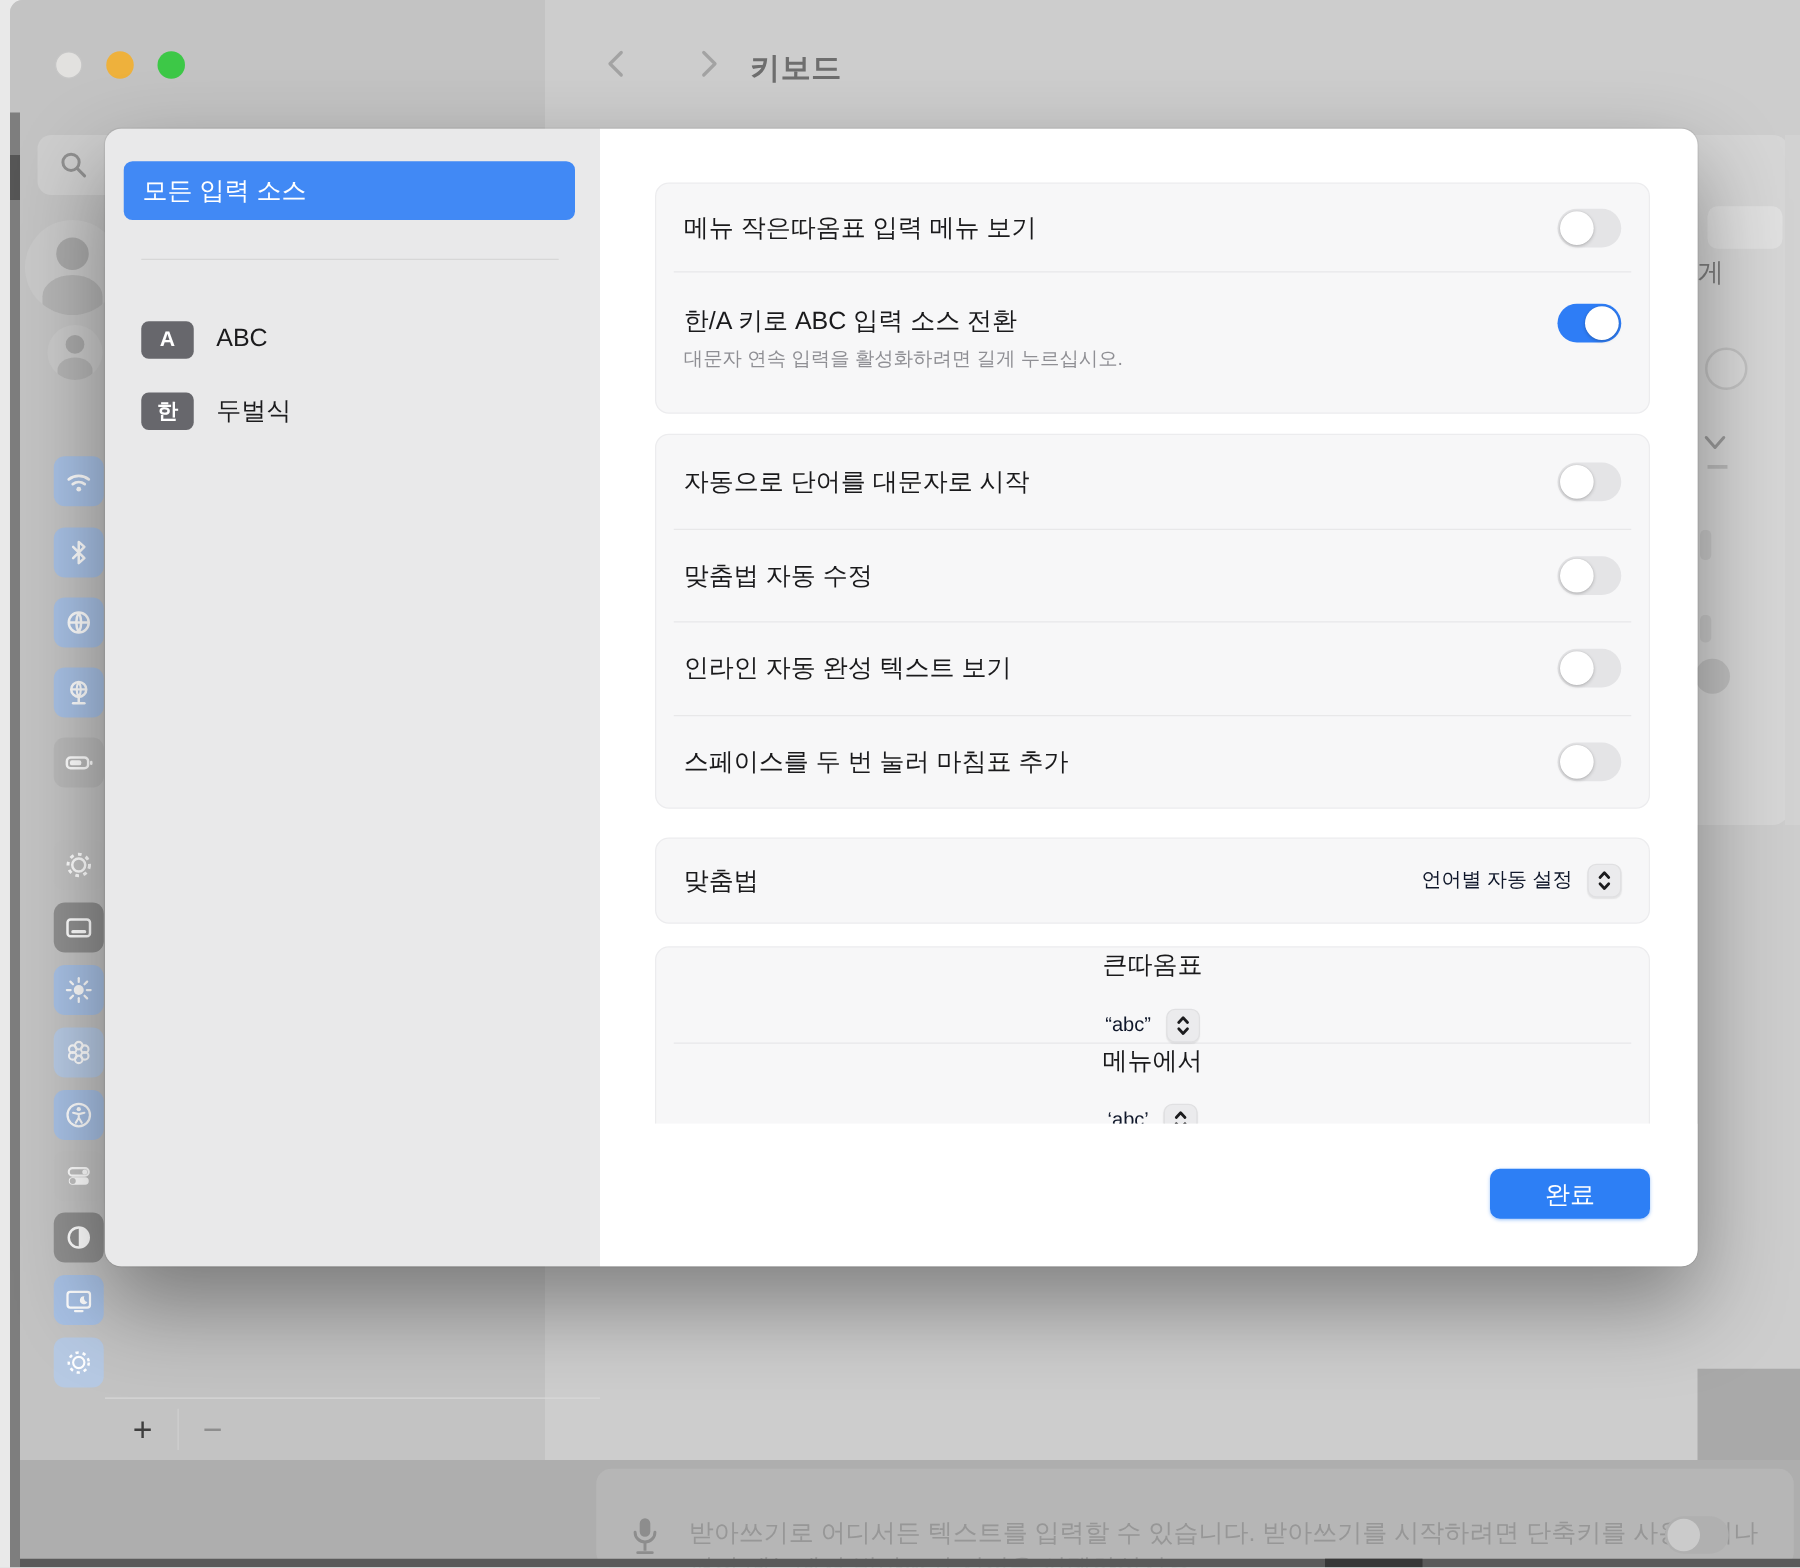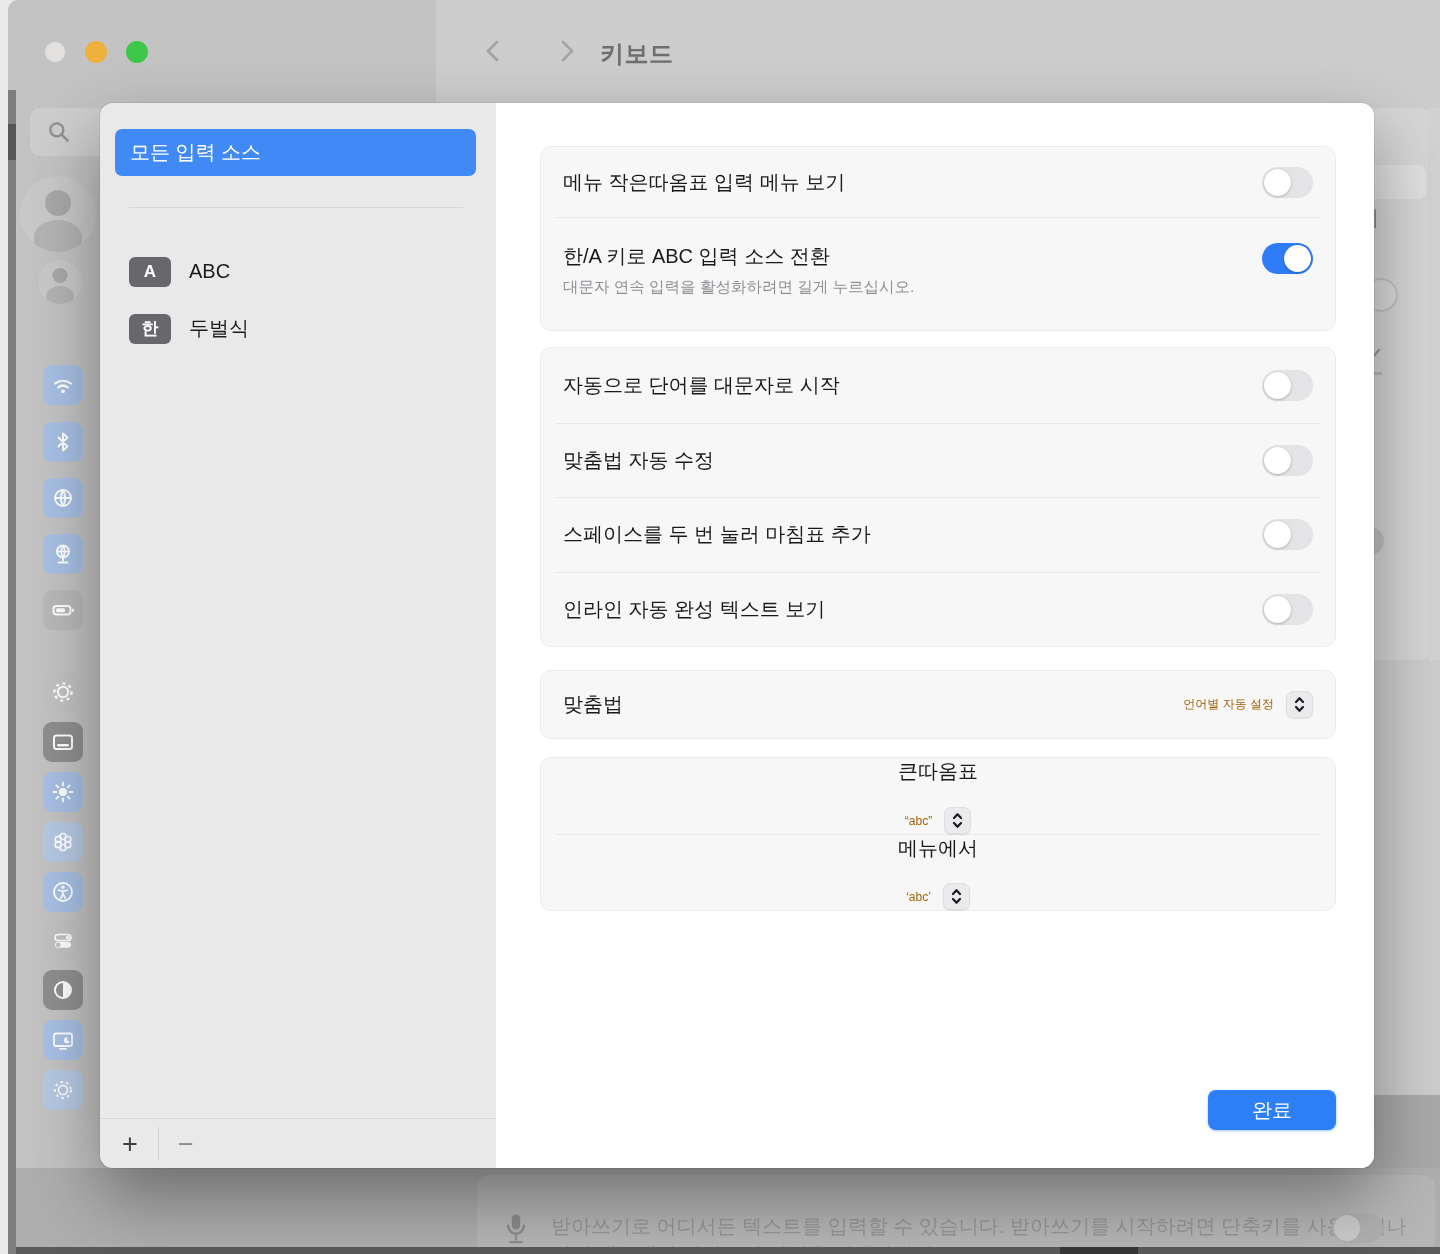--- a/index.html
+++ b/index.html
@@ -65,22 +65,22 @@
   .dict-card{position:absolute;left:469px;top:7px;width:958px;height:79px;border-radius:12px;background:#b6b6b6;}
   .dict-card svg.mic{position:absolute;left:26px;top:38px;}
   .dict-l1{position:absolute;left:74px;top:38px;font-size:20px;color:#979797;white-space:nowrap;}
   .dict-l2{position:absolute;left:74px;top:66px;font-size:20px;color:#979797;white-space:nowrap;}
   .dict-toggle{position:absolute;right:52px;top:38px;width:51px;height:30px;border-radius:15px;background:#b0b0b0;}
   .dict-toggle .knob{position:absolute;left:2px;top:2px;width:26px;height:26px;border-radius:50%;background:#cbcbcb;}
   .dock-strip{position:absolute;left:0;top:79px;width:1440px;height:7px;background:#5a5a5a;}
   .dock-strip .dk2{position:absolute;left:1052px;top:0;width:78px;height:7px;background:#373737;}
 
   
-  .sheet{position:absolute;left:84px;top:103px;width:1274px;height:1065px;display:flex;
-    border-radius:13px;box-shadow:0 30px 70px rgba(0,0,0,.38),0 0 0 1px rgba(0,0,0,.06);margin-left:16px;}
+  .sheet{position:absolute;left:84px;top:103px;width:1274px;height:910px;display:flex;
+    border-radius:13px;box-shadow:0 30px 70px rgba(0,0,0,.38),0 0 0 1px rgba(0,0,0,.06);}
   .sheet-side{position:relative;width:396px;background:#e9e9ea;border-radius:13px 0 0 13px;flex:none;}
   .sel-pill{position:absolute;left:15px;right:20px;top:26px;height:47px;border-radius:7px;background:#4189f5;
     display:flex;align-items:center;padding-left:15px;box-sizing:border-box;}
   .sel-pill span{color:#fff;font-size:20px;}
   .side-div{position:absolute;left:29px;top:104px;width:334px;height:1px;background:#d7d7d7;}
   .src-list{position:absolute;left:0;top:140px;right:0;}
   .src-row{display:flex;align-items:center;height:57px;padding-left:29px;}
   .badge{width:42px;height:30px;border-radius:6px;background:#67676c;color:#fff;font-size:17px;font-weight:700;
     display:flex;align-items:center;justify-content:center;flex:none;}
   .src-label{margin-left:18px;font-size:20px;color:#1b1b1d;}
@@ -106,21 +106,21 @@
   .row.top .texts{padding-top:25px;}
   .row.top .toggle{margin-top:25px;}
 
   .toggle{position:relative;width:51px;height:31px;border-radius:16px;background:#e4e4e6;flex:none;}
   .toggle .knob{position:absolute;left:2px;top:2px;width:27px;height:27px;border-radius:50%;background:#fff;
     box-shadow:0 1px 3px rgba(0,0,0,.22),0 0 1px rgba(0,0,0,.12);}
   .toggle.on{background:#2e7df6;}
   .toggle.on .knob{left:22px;}
 
   .sel-group{display:flex;align-items:center;}
-  .sel-value{font-size:12px;color:#a16207;}
+  .sel-value{font-size:16px;color:#0f172a;}
   .stepper{margin-left:12px;width:27px;height:27px;border-radius:7px;background:#ebebed;
     border:1px solid #e0e0e2;box-sizing:border-box;display:flex;align-items:center;justify-content:center;
     box-shadow:0 1px 1px rgba(0,0,0,.08);}
 
   .footer{position:absolute;left:0;right:0;bottom:0;height:114px;background:#fff;border-radius:0 0 13px 0;}
   .done-btn{position:absolute;right:38px;top:36px;width:128px;height:40px;border-radius:8px;background:#2d7ff5;
     color:#fff;font-size:20px;display:flex;align-items:center;justify-content:center;
     box-shadow:0 1px 3px rgba(45,127,245,.45);}
 </style>
 </head>
@@ -370,27 +370,27 @@
                 <div class="knob"></div>
               </div>
           </div>
           <div class="row h74">
             <span class="row-label">맞춤법 자동 수정</span>
             <div class="toggle">
                 <div class="knob"></div>
               </div>
           </div>
           <div class="row h74">
+            <span class="row-label">인라인 자동 완성 텍스트 보기</span>
+            <div class="toggle">
+                <div class="knob"></div>
+              </div>
+          </div>
+          <div class="row h74">
             <span class="row-label">스페이스를 두 번 눌러 마침표 추가</span>
-            <div class="toggle">
-                <div class="knob"></div>
-              </div>
-          </div>
-          <div class="row h74">
-            <span class="row-label">인라인 자동 완성 텍스트 보기</span>
             <div class="toggle">
                 <div class="knob"></div>
               </div>
           </div>
         </div>
 
         <div class="card gap23">
           <div class="row h67">
             <span class="row-label">맞춤법</span>
             <span class="sel-group">

